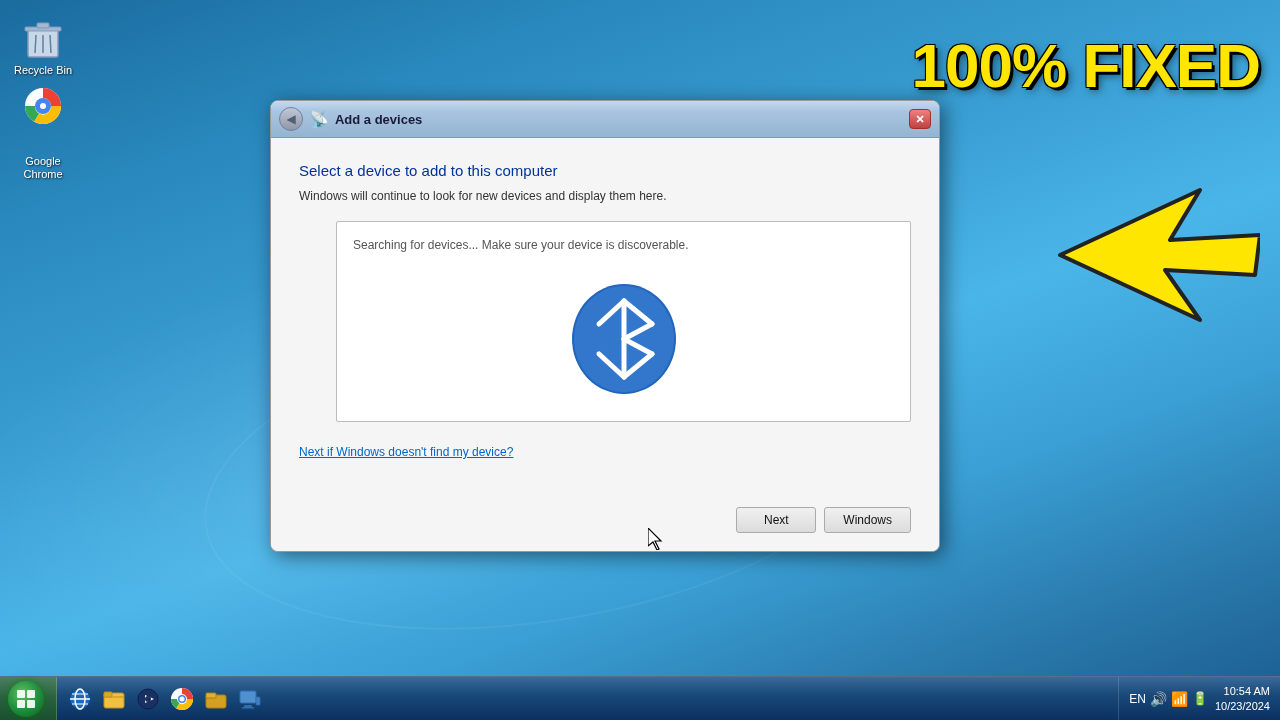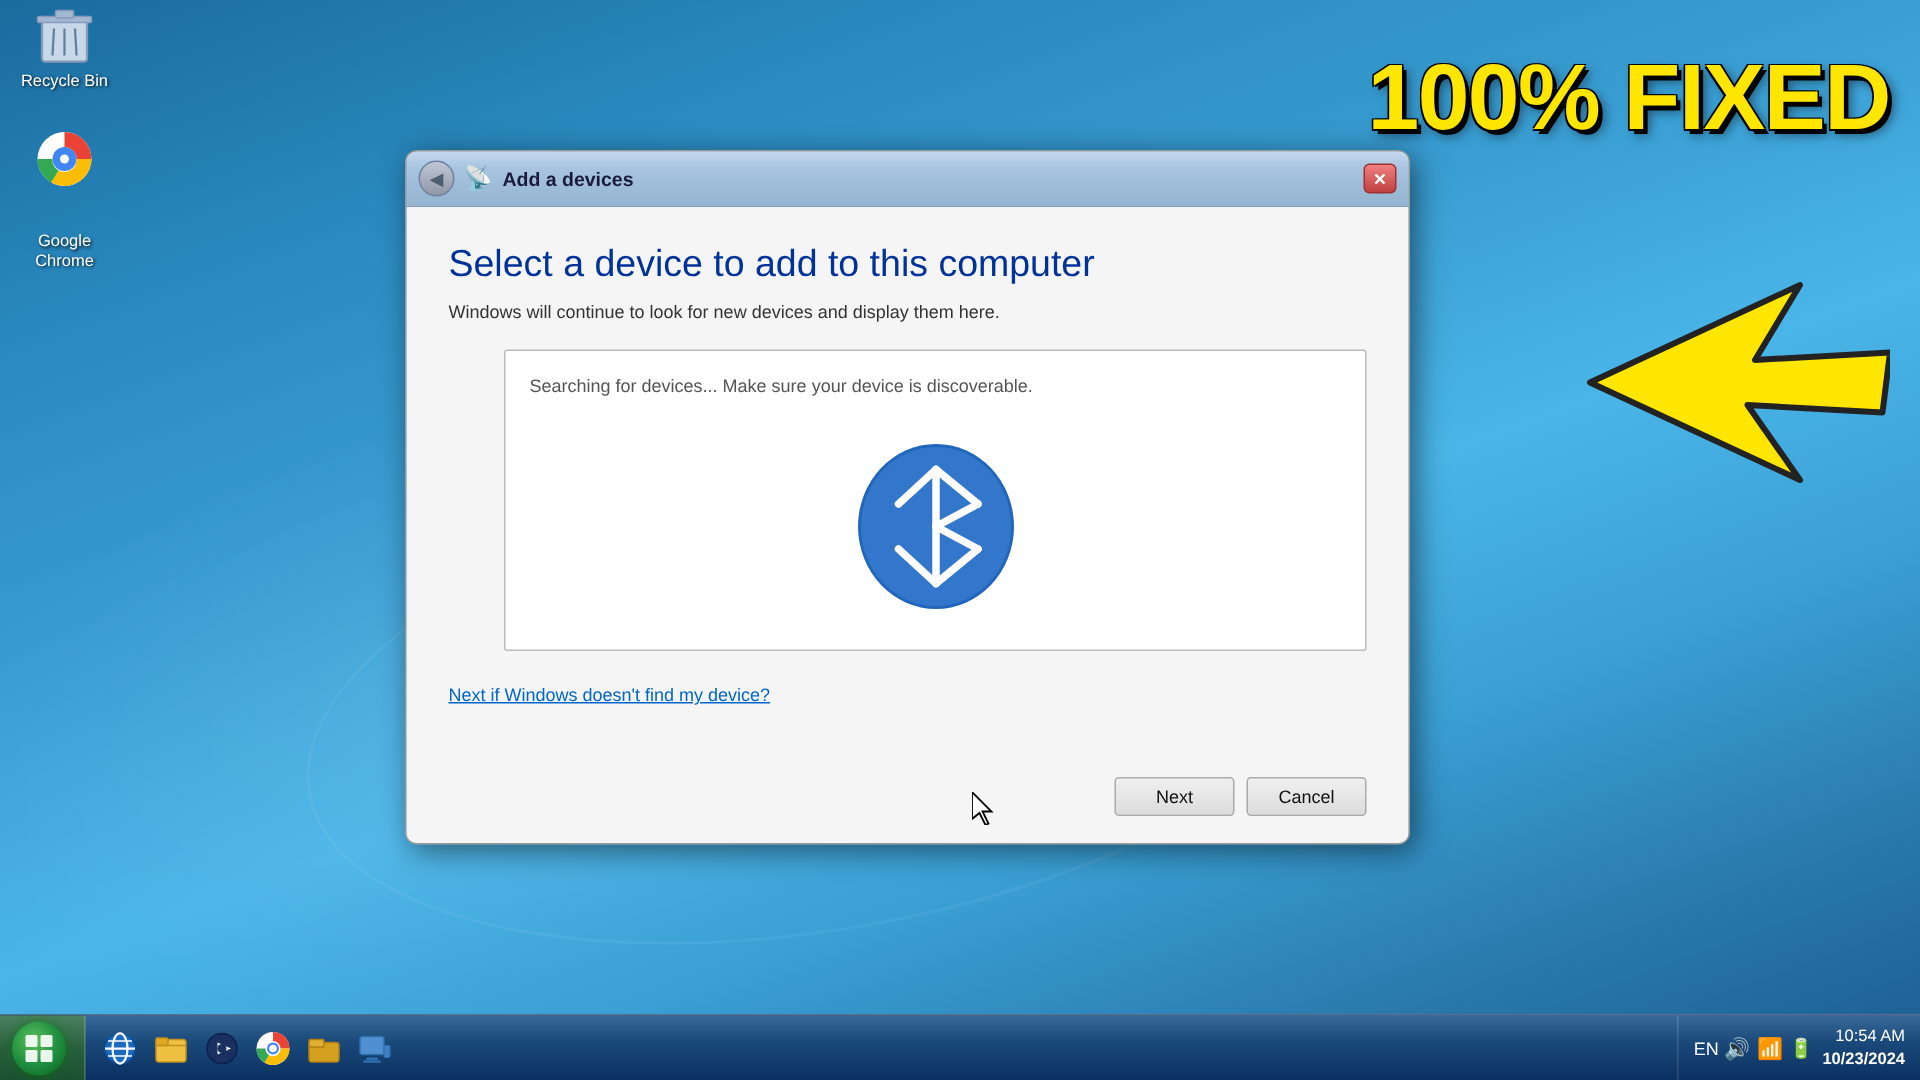--- a/index.html
+++ b/index.html
@@ -70,21 +70,21 @@
       color: white;
       font-size: 11px;
       text-align: center;
       text-shadow: 1px 1px 2px rgba(0,0,0,0.8);
       margin-top: 4px;
       line-height: 1.2;
     }
 
     
     .recycle-bin {
-      top: 0;
+      top: 16px;
       left: 8px;
     }
 
     
     .chrome-icon-desktop {
       top: 75px;
       left: 8px;
       gap: 25px;
     }
 
@@ -180,21 +180,21 @@
       font-weight: bold;
     }
 
     
     .dialog-content {
       padding: 24px 28px 20px 28px;
       background: #f5f5f5;
     }
 
     .dialog-heading {
-      font-size: 25px;
+      font-size: 15px;
       font-weight: 400;
       color: #003399;
       margin-bottom: 10px;
     }
 
     .dialog-subtitle {
       font-size: 12px;
       color: #333;
       margin-bottom: 18px;
     }
@@ -469,21 +469,21 @@
           </div>
         </div>
 
         <div>
           <a class="help-link">Next if Windows doesn't find my device?</a>
         </div>
       </div>
 
       <div class="dialog-buttons">
         <button class="win-btn win-btn-next">Next</button>
-        <button class="win-btn win-btn-cancel">Cancel</button>
+        <button class="win-btn win-btn-cancel">Windows</button>
       </div>
     </div>
   </div>
 
   <div class="cursor-dot" style="left:648px;top:528px;">
     <svg width="16" height="22" viewBox="0 0 16 22">
       <polygon points="0,0 0,18 5,14 9,22 11,21 7,13 13,13" fill="white" stroke="black" stroke-width="1.2"></polygon>
     </svg>
   </div>
 
@@ -559,18 +559,18 @@
 
     <div class="system-tray">
       <div class="tray-icons">
         <span style="color:white;font-size:12px;">EN</span>
         <span style="color:white;font-size:14px;">🔊</span>
         <span style="color:white;font-size:14px;">📶</span>
         <span style="color:white;font-size:13px;">🔋</span>
       </div>
       <div class="tray-time">
         <div style="color:white;font-size:11px;">10:54 AM</div>
-        <div style="color:white;font-size:11px;font-weight:bold;">10/23/2024</div>
+        <div style="color:white;font-size:11px;">10/23/2024</div>
       </div>
     </div>
   </div>
 
 </div>
 
 </body></html>

